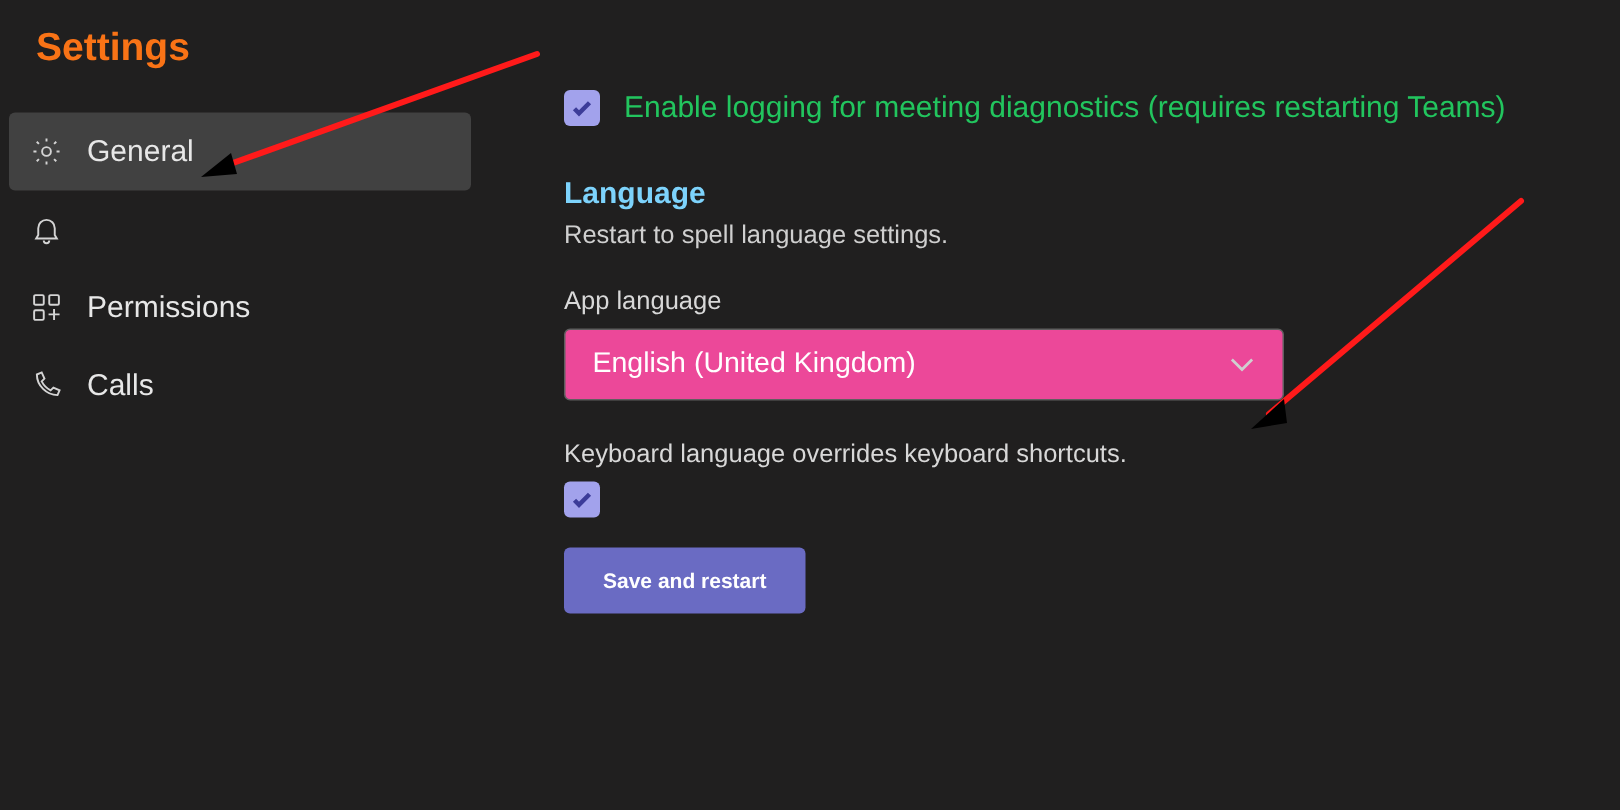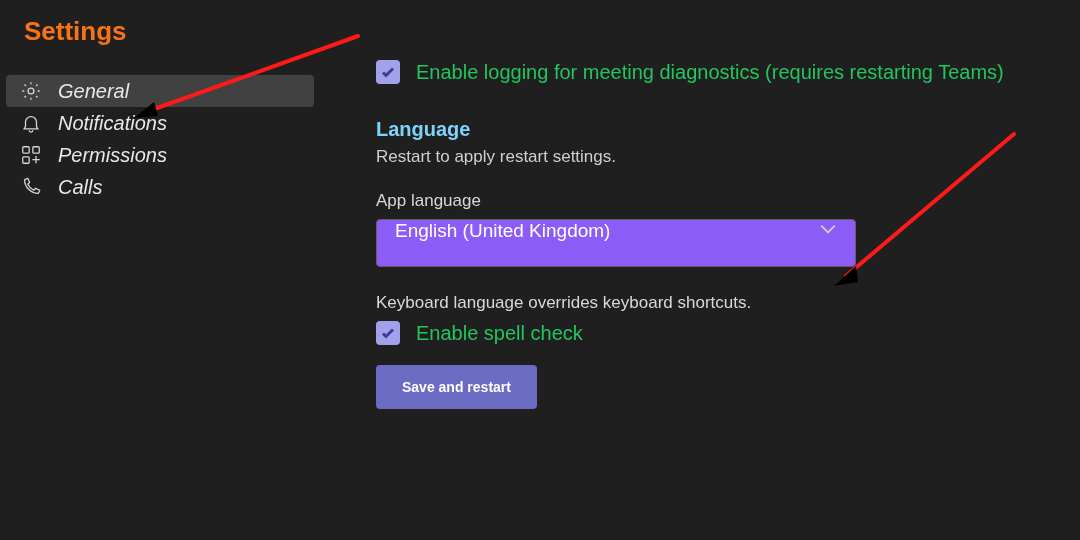--- a/index.html
+++ b/index.html
@@ -18,28 +18,27 @@
     .title {
       font-size: 26px;
       font-weight: 600;
       padding: 4px 0 28px 18px;
       color: #f97316;
     }
     .nav { display: flex; flex-direction: column; }
     .nav-item {
       display: flex;
       align-items: center;
-      height: 32px;
+      height: 52px;
       padding: 0 14px;
       color: #e7e7e7;
       font-size: 20px;
       border-radius: 4px;
       cursor: pointer;
       gap: 16px;
-      font-style: italic;
     }
     .nav-item.selected { background: #414141; }
     .nav-icon {
       width: 22px;
       height: 22px;
       display: flex;
       align-items: center;
       justify-content: center;
       flex-shrink: 0;
     }
@@ -78,25 +77,25 @@
       margin-bottom: 24px;
     }
     .field-label {
       font-size: 17px;
       color: #d8d8d8;
       margin-bottom: 8px;
     }
     .dropdown {
       width: 480px;
       height: 48px;
-      background: #8b5cf6;
+      background: #ec4899;
       border: 1px solid #5f5f5f;
       border-radius: 4px;
       display: flex;
-      align-items: flex-start;
+      align-items: center;
       justify-content: space-between;
       padding: 0 18px;
       color: #ffffff;
       font-size: 19px;
       margin-bottom: 26px;
       cursor: pointer;
     }
     .chevron {
       width: 18px;
       height: 18px;
@@ -142,21 +141,20 @@
     </div>
 
 
     <div class="nav-item">
       <span class="nav-icon">
         <svg viewBox="0 0 24 24">
             <path d="M6 16v-5a6 6 0 0 1 12 0v5l1.5 2.5H4.5L6 16z"></path>
             <path d="M10 20a2 2 0 0 0 4 0"></path>
           </svg>
       </span>
-      <span>Notifications</span>
     </div>
 
 
     <div class="nav-item">
       <span class="nav-icon">
         <svg viewBox="0 0 24 24">
             <rect x="3" y="3" width="7" height="7" rx="1"></rect>
             <rect x="14" y="3" width="7" height="7" rx="1"></rect>
             <rect x="3" y="14" width="7" height="7" rx="1"></rect>
             <path d="M17.5 13v8M13.5 17h8"></path>
@@ -182,41 +180,40 @@
   <div class="checkbox-row">
     <div class="checkbox">
       <svg width="16" height="16" viewBox="0 0 16 16">
           <path d="M3 8.5l3 3 7-7"></path>
         </svg>
     </div>
     <span class="cb-label">Enable logging for meeting diagnostics (requires restarting Teams)</span>
   </div>
 
   <div class="section-head">Language</div>
-  <div class="section-sub">Restart to apply restart settings.</div>
+  <div class="section-sub">Restart to spell language settings.</div>
 
   <div class="field-label">App language</div>
   <div class="dropdown">
     <span>English (United Kingdom)</span>
     <span class="chevron">
       <svg viewBox="0 0 16 16">
           <path d="M2 5l6 6 6-6"></path>
         </svg>
     </span>
   </div>
 
   <div class="field-label">Keyboard language overrides keyboard shortcuts.</div>
 
   <div class="checkbox-row spellcheck-row">
     <div class="checkbox">
       <svg width="16" height="16" viewBox="0 0 16 16">
           <path d="M3 8.5l3 3 7-7"></path>
         </svg>
     </div>
-    <span class="cb-label">Enable spell check</span>
   </div>
 
   <button class="primary-btn">Save and restart</button>
 
 </div>
 
 <div class="arrow" style="left:128px; top:30px;">
   <svg width="240" height="100">
     <line x1="230" y1="6" x2="18" y2="82" stroke-linecap="round"></line>
     <polygon points="6,88 26,72 30,86"></polygon>

